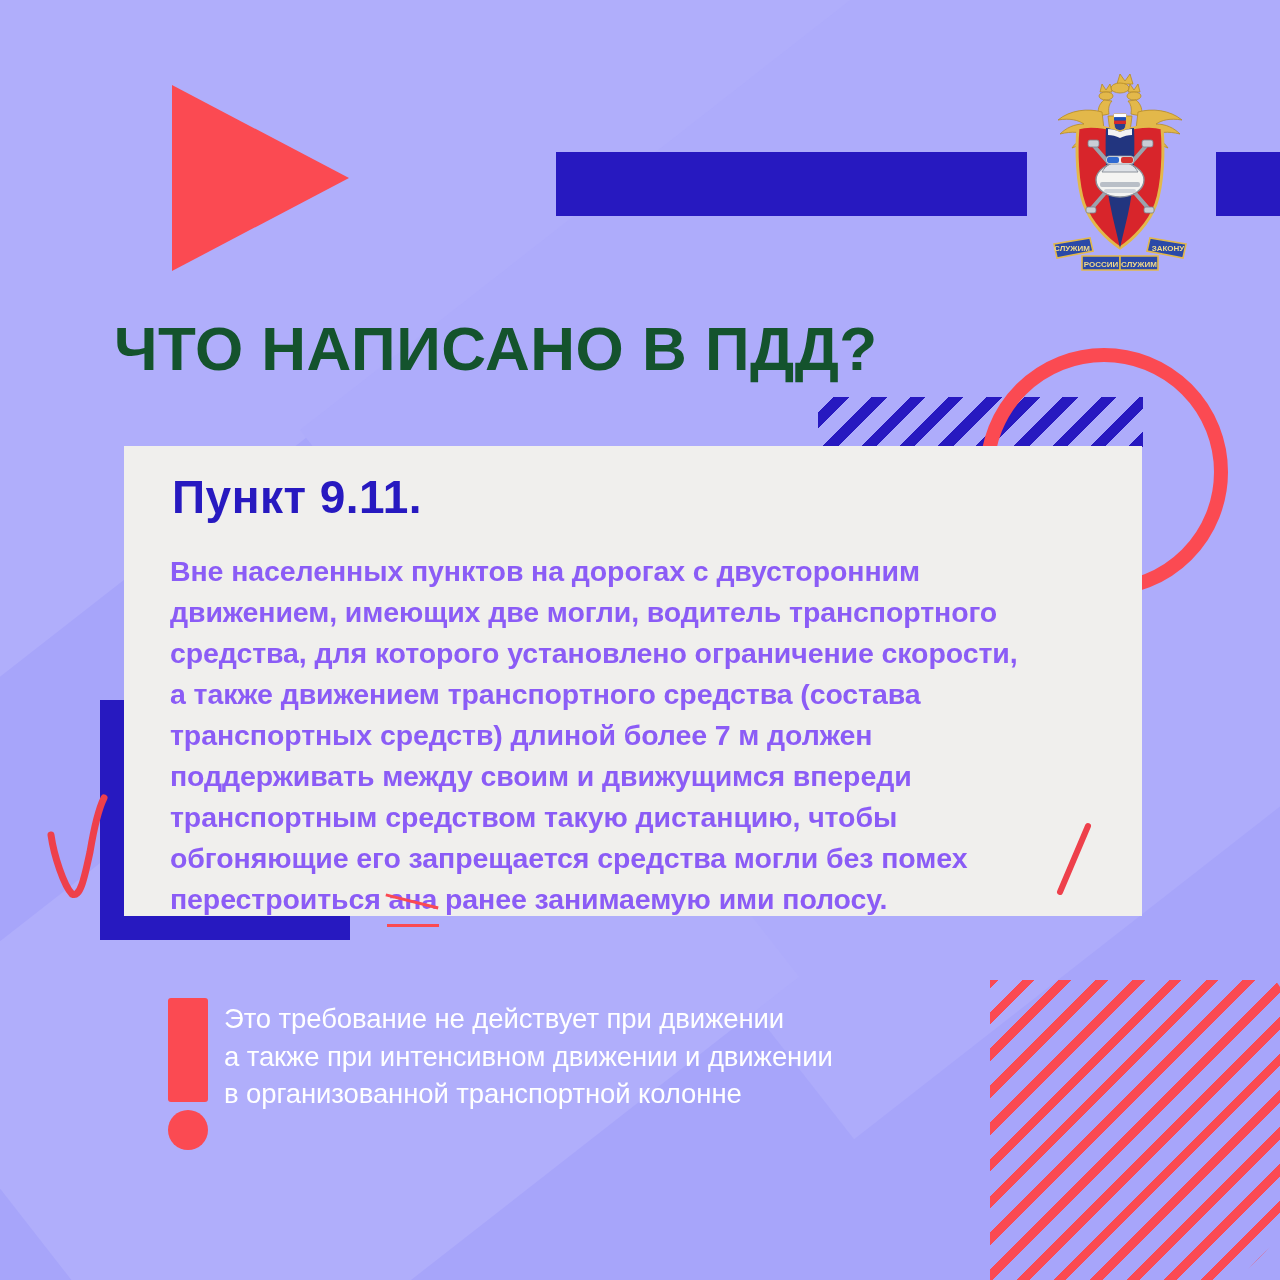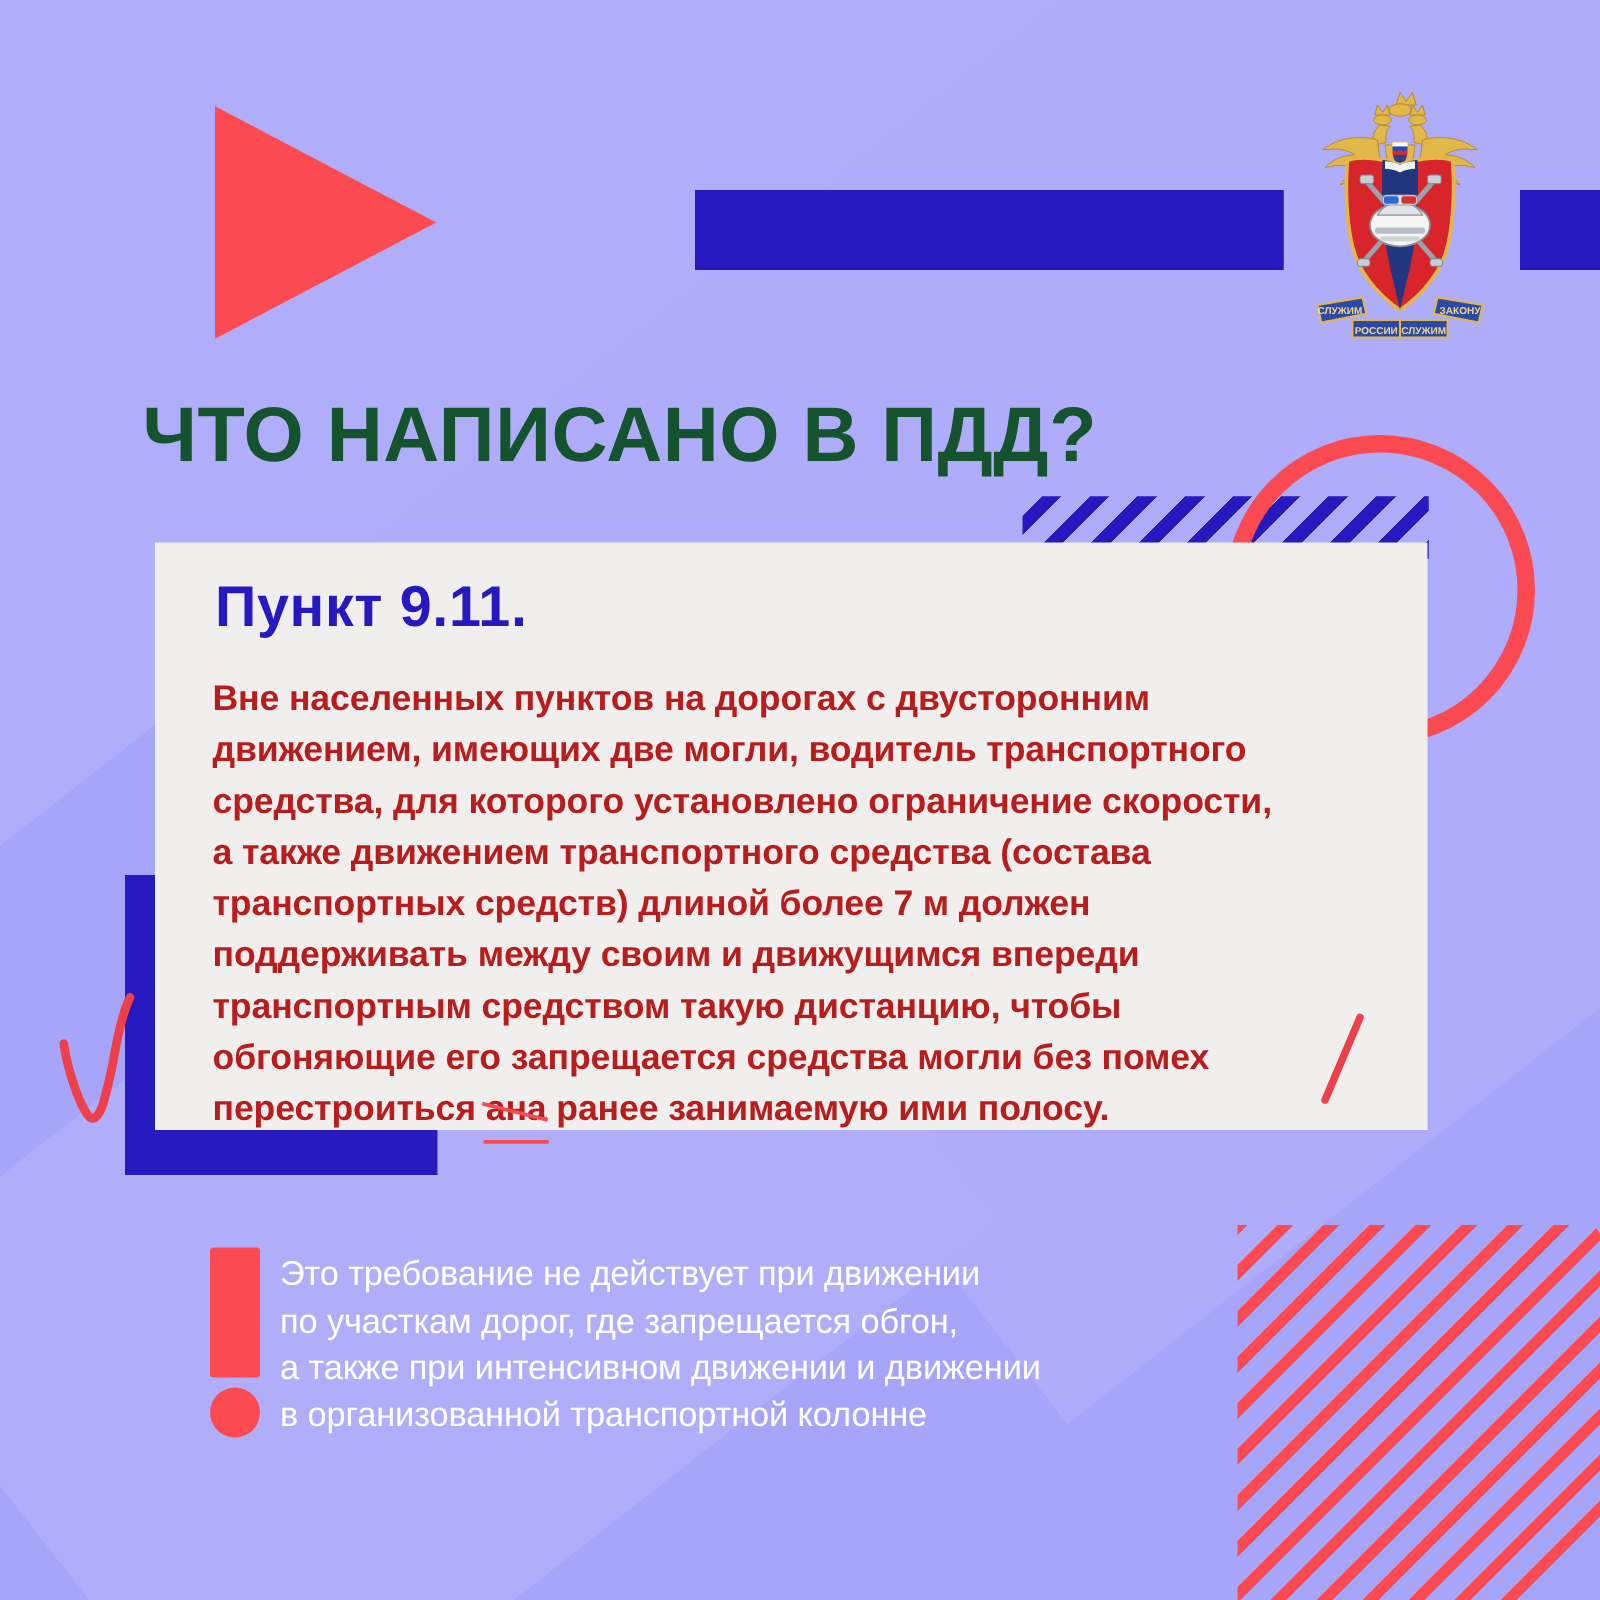--- a/index.html
+++ b/index.html
@@ -142,41 +142,41 @@
     font-weight: 700;
     letter-spacing: 0.5px;
     line-height: 1;
     white-space: nowrap;
   }
 
   
   .card {
     position: absolute;
     left: 124px;
-    top: 434px;
+    top: 446px;
     width: 1018px;
     height: 470px;
     background: #f0efed;
     padding: 0;
   }
   .card-heading {
     position: absolute;
     left: 48px;
     top: 24px;
     color: #2719c0;
     font-size: 46px;
     font-weight: 700;
     letter-spacing: 0.5px;
   }
   .card-body {
     position: absolute;
     left: 46px;
     top: 105px;
     width: 950px;
-    color: #b91c1c;
+    color: #8b5cf6;
     font-size: 28.5px;
     font-weight: 700;
     line-height: 41px;
     letter-spacing: -0.1px;
   }
   .card-body .line { display: block; white-space: nowrap; }
 
   
   .mark-word {
     position: relative;
@@ -406,18 +406,17 @@
     <div class="inner"></div>
   </div>
 
   <div class="excl-mark">
     <div class="excl-bar"></div>
     <div class="excl-dot"></div>
   </div>
 
   <div class="note">
     <span class="line">Это требование не действует при движении</span>
-    <span class="line">по участкам дорог, где запрещается обгон,</span>
     <span class="line">а также при интенсивном движении и движении</span>
     <span class="line">в организованной транспортной колонне</span>
   </div>
 
 </div>
 
 </body></html>

